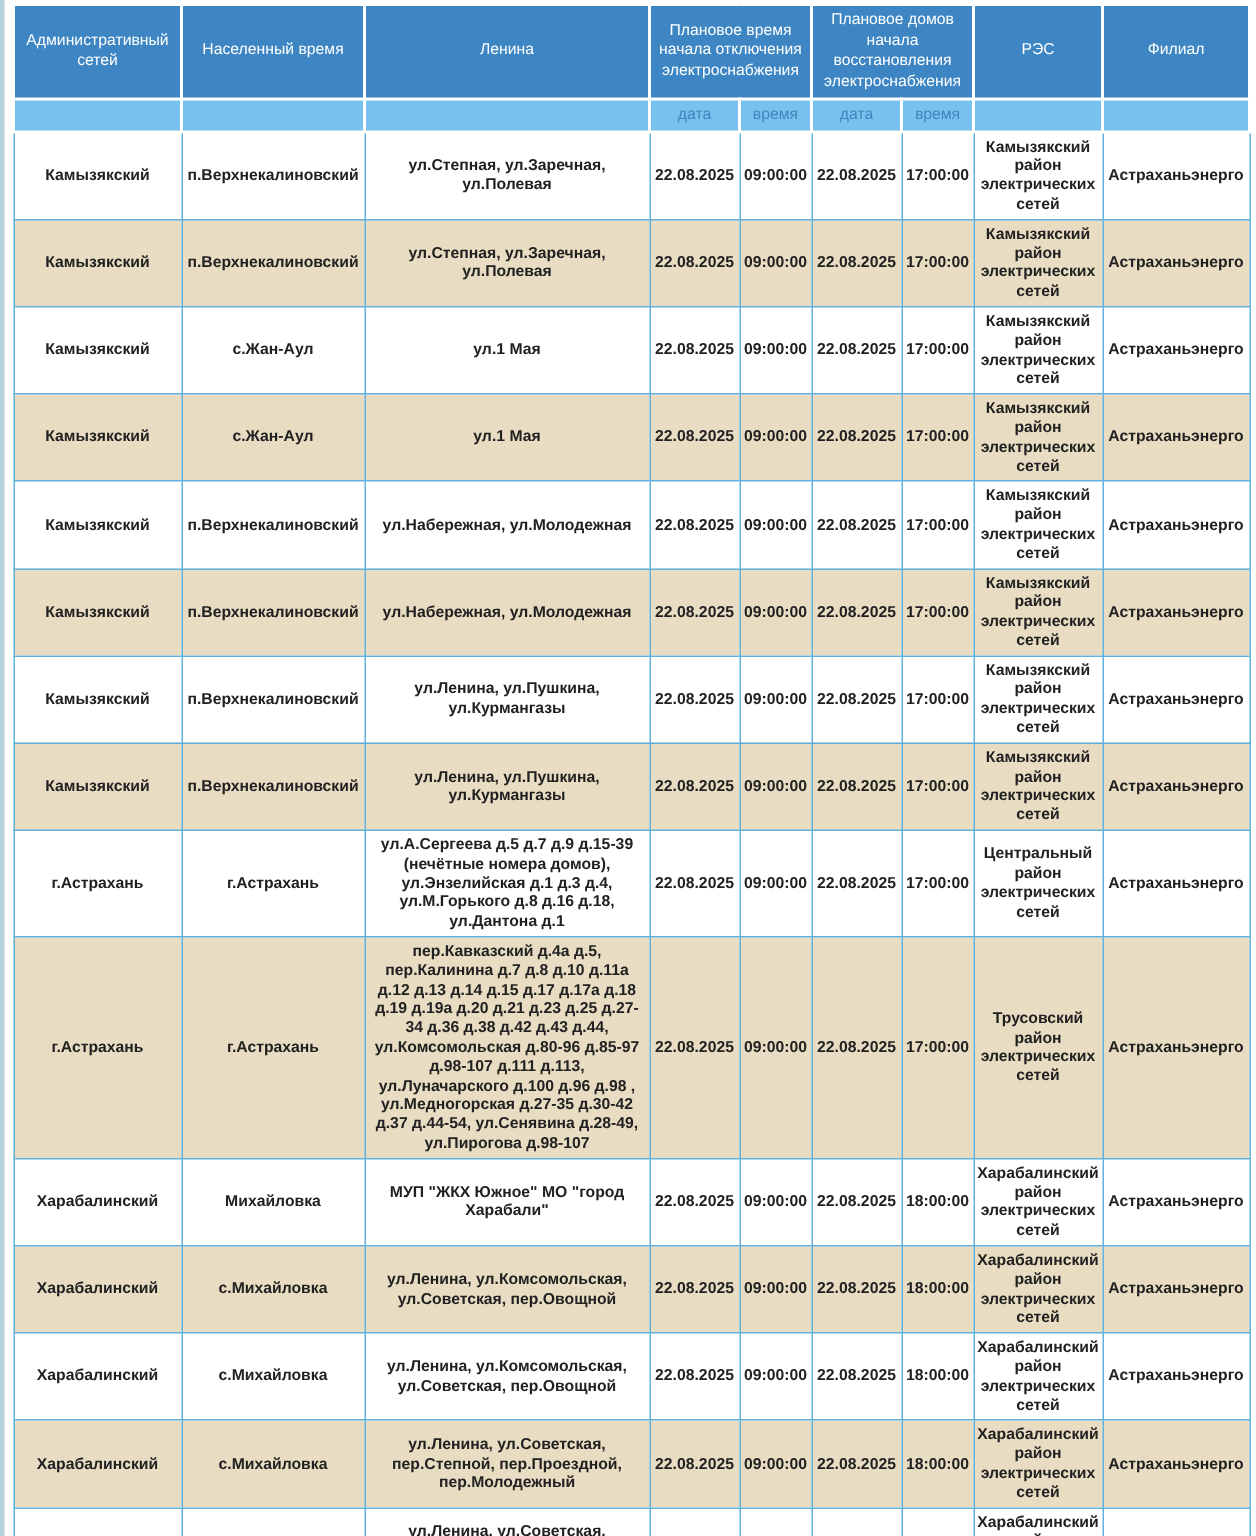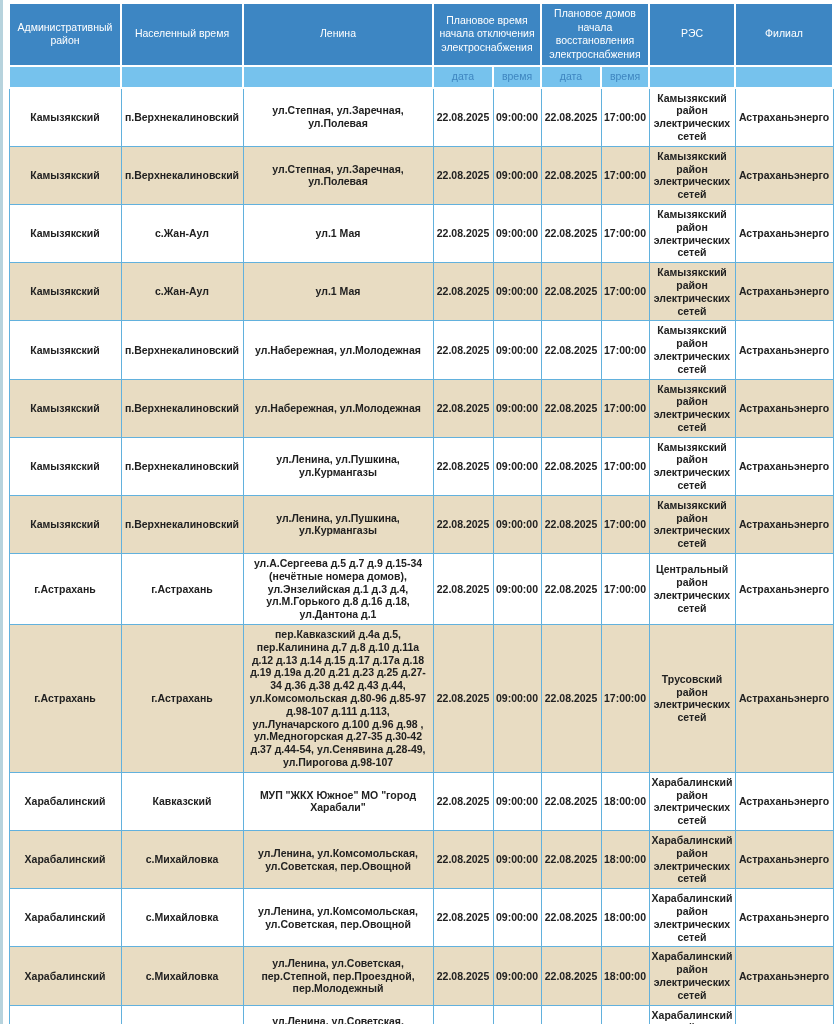--- a/index.html
+++ b/index.html
@@ -74,21 +74,21 @@
         <col style="width:190px">
       <col style="width:60px">
         <col style="width:48px">
         <col style="width:60px">
         <col style="width:48px">
       <col style="width:86px">
         <col style="width:98px">
     </colgroup>
     <thead>
       <tr class="main-row">
-        <th>Административный район</th>
+        <th>Административный сетей</th>
         <th>Населенный время</th>
         <th>Ленина</th>
         <th colspan="2">Плановое время начала отключения электроснабжения</th>
         <th colspan="2">Плановое домов начала восстановления электроснабжения</th>
         <th>РЭС</th>
         <th>Филиал</th>
       </tr>
       <tr class="sub-row">
         <th></th>
         <th></th>
@@ -186,42 +186,42 @@
       <td class="nowrap">22.08.2025</td>
       <td class="nowrap">09:00:00</td>
       <td class="nowrap">22.08.2025</td>
       <td class="nowrap">17:00:00</td>
       <td>Камызякский район электрических сетей</td>
       <td>Астраханьэнерго</td>
     </tr>
         <tr>
       <td>г.Астрахань</td>
       <td>г.Астрахань</td>
-      <td>ул.А.Сергеева д.5 д.7 д.9 д.15-34 (нечётные номера домов), ул.Энзелийская д.1 д.3 д.4, ул.М.Горького д.8 д.16 д.18, ул.Дантона д.1</td>
+      <td>ул.А.Сергеева д.5 д.7 д.9 д.15-39 (нечётные номера домов), ул.Энзелийская д.1 д.3 д.4, ул.М.Горького д.8 д.16 д.18, ул.Дантона д.1</td>
       <td class="nowrap">22.08.2025</td>
       <td class="nowrap">09:00:00</td>
       <td class="nowrap">22.08.2025</td>
       <td class="nowrap">17:00:00</td>
       <td>Центральный район электрических сетей</td>
       <td>Астраханьэнерго</td>
     </tr>
         <tr>
       <td>г.Астрахань</td>
       <td>г.Астрахань</td>
       <td>пер.Кавказский д.4а д.5, пер.Калинина д.7 д.8 д.10 д.11а д.12 д.13 д.14 д.15 д.17 д.17а д.18 д.19 д.19а д.20 д.21 д.23 д.25 д.27-34 д.36 д.38 д.42 д.43 д.44, ул.Комсомольская д.80-96 д.85-97 д.98-107 д.111 д.113, ул.Луначарского д.100 д.96 д.98 , ул.Медногорская д.27-35 д.30-42 д.37 д.44-54, ул.Сенявина д.28-49, ул.Пирогова д.98-107</td>
       <td class="nowrap">22.08.2025</td>
       <td class="nowrap">09:00:00</td>
       <td class="nowrap">22.08.2025</td>
       <td class="nowrap">17:00:00</td>
       <td>Трусовский район электрических сетей</td>
       <td>Астраханьэнерго</td>
     </tr>
         <tr>
       <td>Харабалинский</td>
-      <td>Кавказский</td>
+      <td>Михайловка</td>
       <td>МУП "ЖКХ Южное" МО "город Харабали"</td>
       <td class="nowrap">22.08.2025</td>
       <td class="nowrap">09:00:00</td>
       <td class="nowrap">22.08.2025</td>
       <td class="nowrap">18:00:00</td>
       <td>Харабалинский район электрических сетей</td>
       <td>Астраханьэнерго</td>
     </tr>
         <tr>
       <td>Харабалинский</td>

